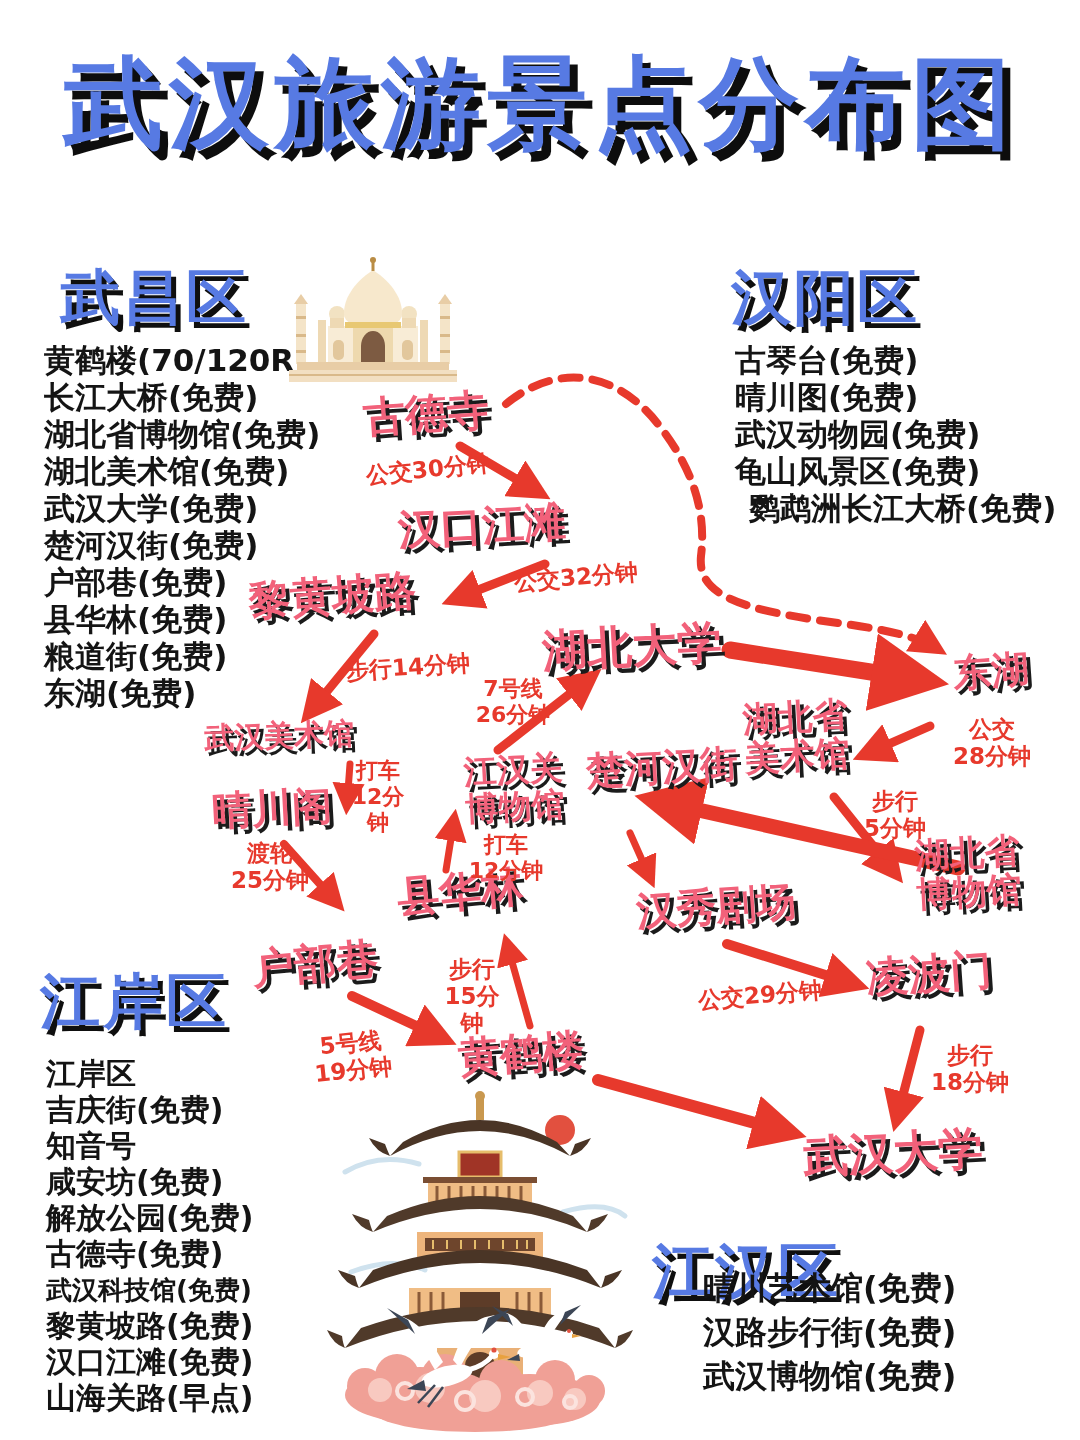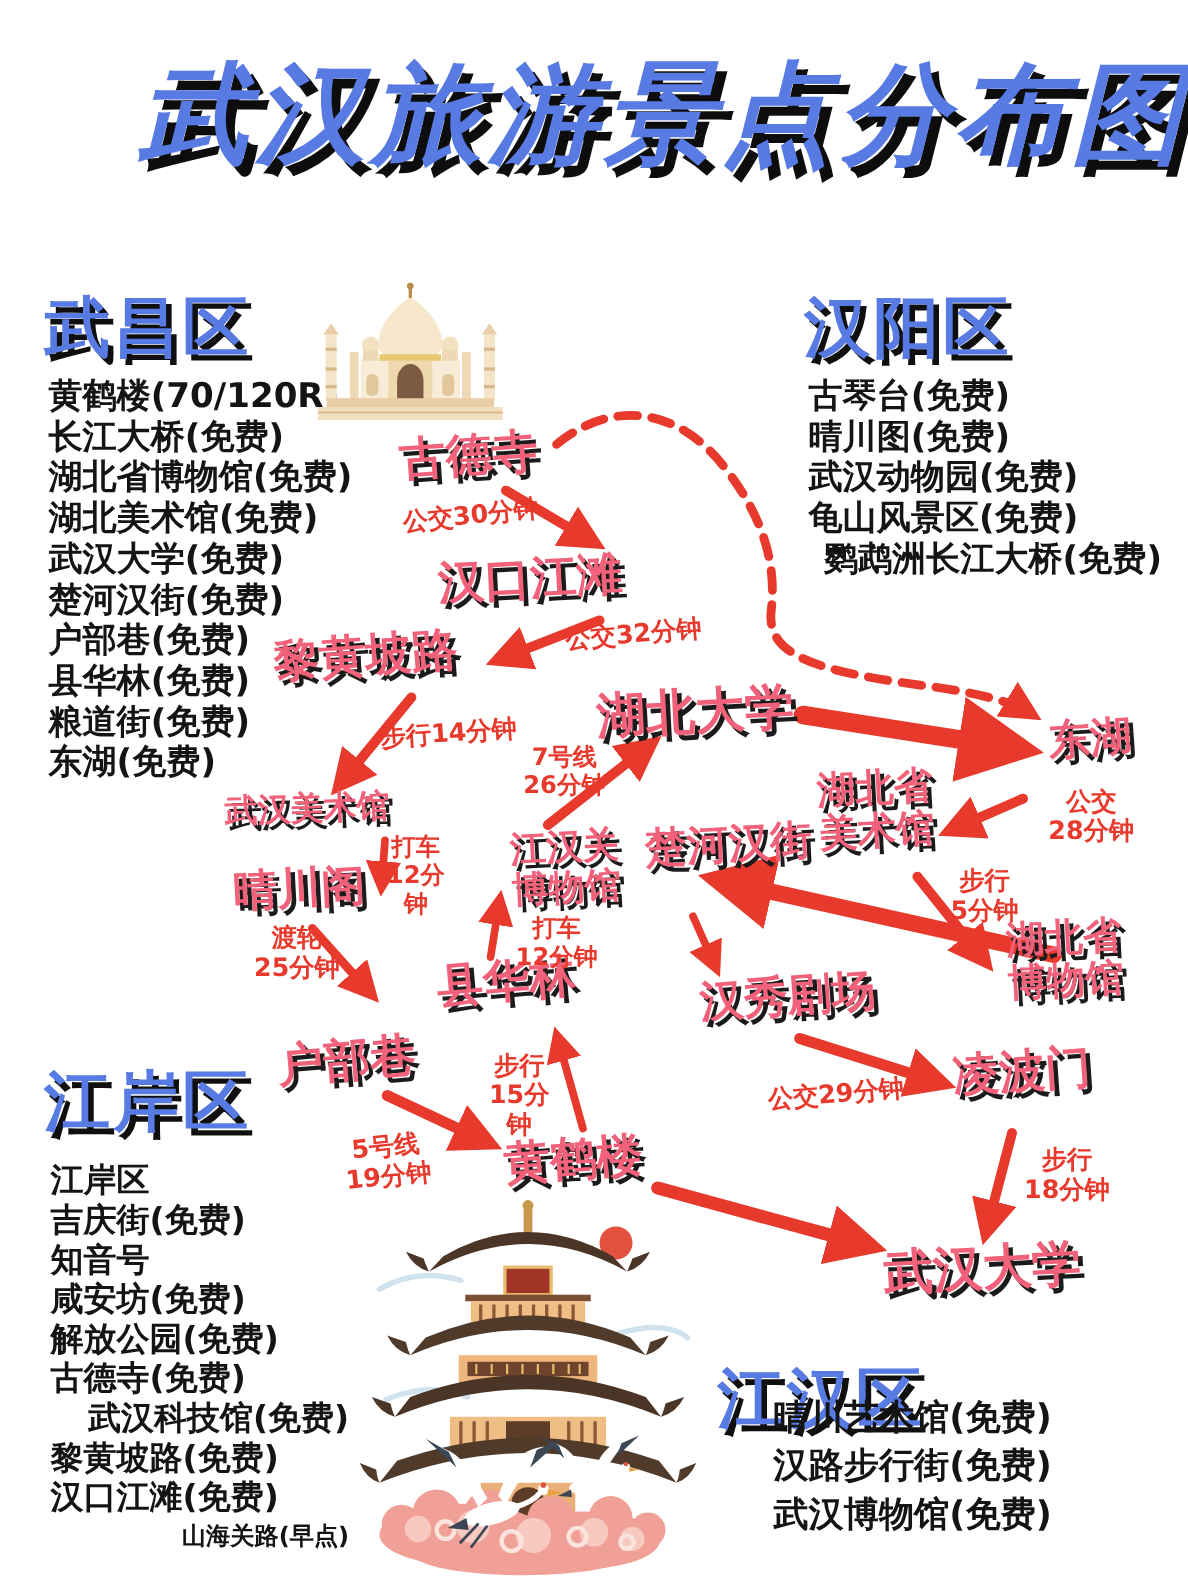--- a/index.html
+++ b/index.html
@@ -7,23 +7,23 @@
     --pink:#f2617a;
     --red:#e7392c;
     --ink:#141414;
   }
   html,body{margin:0;padding:0;background:#ffffff;}
   .canvas{
     position:relative;width:1080px;height:1440px;background:#ffffff;overflow:hidden;
     font-family:"DejaVu Sans","Liberation Sans",sans-serif;
   }
   .main-title{
-    position:absolute;top:38px;left:0;width:100%;text-align:right;
+    position:absolute;top:38px;left:0;width:100%;text-align:center;
     font-size:100px;font-weight:900;color:var(--blue);letter-spacing:6px;
-    text-shadow:8px 9px 0 #0d0d0d;white-space:nowrap;font-style:italic;
+    text-shadow:8px 9px 0 #0d0d0d;white-space:nowrap;
   }
   .district-title{
     position:absolute;font-size:60px;font-weight:900;color:var(--blue);
     letter-spacing:3px;text-shadow:5px 6px 0 #0f0f0f;white-space:nowrap;
   }
   .list{position:absolute;display:flex;flex-direction:column;}
   .list .li{
     font-size:31px;line-height:37px;font-weight:800;color:var(--ink);white-space:nowrap;
   }
   .list .li.indent{padding-left:14px;}
@@ -67,21 +67,21 @@
     <line class="arrow" x1="630" y1="833" x2="650" y2="878" stroke-width="7" marker-end="url(#ah)"></line>
     <line class="arrow" x1="727" y1="944" x2="854" y2="984" stroke-width="10" marker-end="url(#ah)"></line>
     <line class="arrow" x1="920" y1="1030" x2="897" y2="1118" stroke-width="9" marker-end="url(#ah)"></line>
     <line class="arrow" x1="598" y1="1080" x2="788" y2="1132" stroke-width="12" marker-end="url(#ah)"></line>
     <line class="arrow" x1="530" y1="1026" x2="507" y2="944" stroke-width="7" marker-end="url(#ah)"></line>
     <line class="arrow" x1="352" y1="996" x2="442" y2="1038" stroke-width="10" marker-end="url(#ah)"></line>
   </svg>
 
   <div class="main-title">武汉旅游景点分布图</div>
 
-  <div class="district-title" style="left:40px;top:258px;">武昌区</div>
+  <div class="district-title" style="left:60px;top:258px;">武昌区</div>
   <div class="district-title" style="left:731px;top:258px;">汉阳区</div>
   <div class="district-title" style="left:40px;top:962px;">江岸区</div>
   <div class="district-title" style="left:652px;top:1232px;">江汉区</div>
 
   <div class="list" style="left:44px;top:342px;">
     <div class="li">黄鹤楼(70/120R)</div>
     <div class="li">长江大桥(免费)</div>
     <div class="li">湖北省博物馆(免费)</div>
     <div class="li">湖北美术馆(免费)</div>
     <div class="li">武汉大学(免费)</div>
@@ -100,24 +100,24 @@
     <div class="li indent">鹦鹉洲长江大桥(免费)</div>
   </div>
 
   <div class="list" style="left:46px;top:1056px;">
     <div class="li" style="font-size:30px;line-height:36px;">江岸区</div>
     <div class="li" style="font-size:30px;line-height:36px;">吉庆街(免费)</div>
     <div class="li" style="font-size:30px;line-height:36px;">知音号</div>
     <div class="li" style="font-size:30px;line-height:36px;">咸安坊(免费)</div>
     <div class="li" style="font-size:30px;line-height:36px;">解放公园(免费)</div>
     <div class="li" style="font-size:30px;line-height:36px;">古德寺(免费)</div>
-    <div class="li" style="font-size:30px;line-height:36px;margin-left:34px;">武汉科技馆(免费)</div>
+    <div class="li" style="font-size:26px;line-height:36px;">武汉科技馆(免费)</div>
     <div class="li" style="font-size:30px;line-height:36px;">黎黄坡路(免费)</div>
     <div class="li" style="font-size:30px;line-height:36px;">汉口江滩(免费)</div>
-    <div class="li" style="font-size:22px;line-height:36px;text-align:right;">山海关路(早点)</div>
+    <div class="li" style="font-size:30px;line-height:36px;text-align:right;">山海关路(早点)</div>
   </div>
 
   <div class="list" style="left:703px;top:1266px;">
     <div class="li" style="font-size:32px;line-height:44px;">晴川艺术馆(免费)</div>
     <div class="li" style="font-size:32px;line-height:44px;text-align:center;">汉路步行街(免费)</div>
     <div class="li" style="font-size:32px;line-height:44px;">武汉博物馆(免费)</div>
   </div>
 
   <div class="node" style="left:363px;top:390px;font-size:42px;transform:rotate(-4deg);">古德寺</div>
   <div class="node" style="left:398px;top:502px;font-size:42px;transform:rotate(-3deg);">汉口江滩</div>

